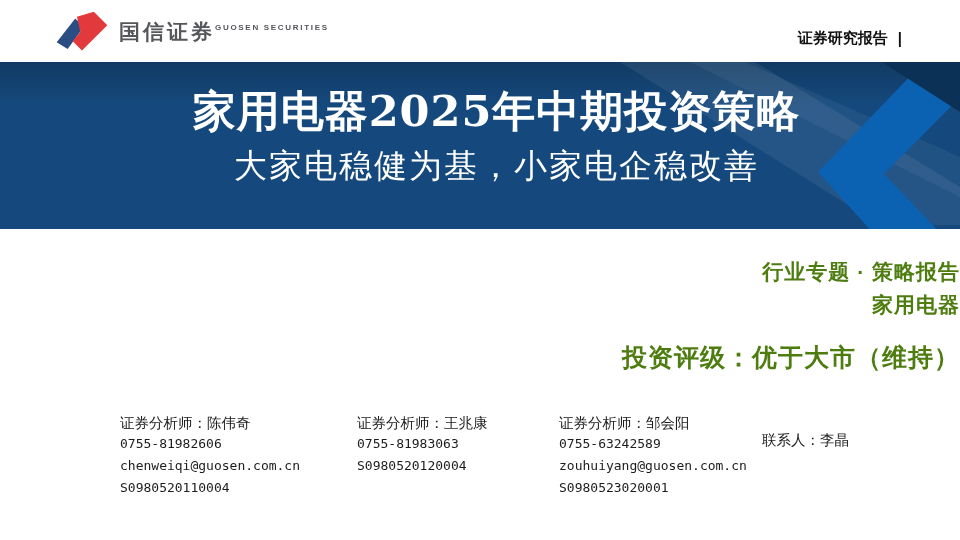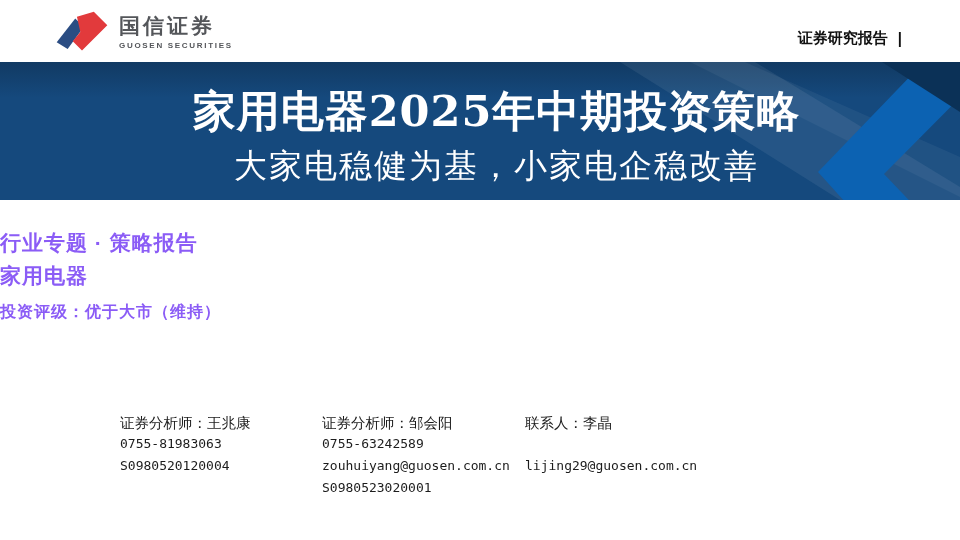--- a/index.html
+++ b/index.html
@@ -17,42 +17,42 @@
     position: relative;
     height: 62px;
     background: #ffffff;
   }
   .brand {
     position: absolute;
     left: 55px; top: 9px;
     display: flex; align-items: center; gap: 10px;
   }
   .brand-mark { width: 54px; height: 46px; }
-  .brand-text { display: flex; flex-direction: column; justify-content: space-between; }
+  .brand-text { display: flex; justify-content: space-between; }
   .brand-cn {
     font-size: 21px; font-weight: bold; color: #54565a;
     letter-spacing: 3px; line-height: 1.15;
   }
   .brand-en {
     font-size: 8px; font-weight: bold; color: #54565a;
     letter-spacing: 1.7px; margin-top: 3px;
   }
   .header-right {
     position: absolute;
     right: 58px; top: 29px;
     font-size: 15px; font-weight: bold; color: #111111;
     display: flex; gap: 10px;
     white-space: nowrap;
   }
   .header-right .sep { font-weight: bold; color: #111111; transform: scaleY(1.15); }
 
   
   .banner {
     position: relative;
-    height: 138px;
+    height: 167px;
     background: linear-gradient(180deg, #113a63 0%, #15497d 26%, #15497d 100%);
     overflow: hidden;
     padding-left: 33px;
   }
   .decor { position: absolute; inset: 0; }
   .decor-band-1 {
     background: rgba(255,255,255,0.07);
     clip-path: polygon(620px 0px, 755px 0px, 960px 125px, 960px 163px, 880px 163px);
   }
   .decor-band-2 {
@@ -83,38 +83,38 @@
     margin-top: 6px;
     text-align: center;
     font-weight: normal;
     font-size: 33px;
     color: #ffffff;
     letter-spacing: 2px;
   }
 
   
   .meta {
-    text-align: left;
-    color: #8b5cf6;
+    text-align: right;
+    color: #4d7c0f;
     font-weight: bold;
   }
   .meta-series   { margin-top: 29px; font-size: 21px; letter-spacing: 1px; }
   .meta-industry { margin-top: 5px; font-size: 21px; letter-spacing: 1px; }
-  .meta-rating   { margin-top: 12px; font-size: 16px; letter-spacing: 1px; }
+  .meta-rating   { margin-top: 22px; font-size: 25px; letter-spacing: 1px; }
 
   
   .analysts {
     position: absolute;
     left: 120px; right: 20px; top: 414px;
     display: flex;
   }
   .analyst-col { width: 203px; }
-  .analyst-col.c2 { width: 202px; }
+  .analyst-col.c2 { width: 202px; margin-left: 34px; }
   .analyst-col.c3 { width: 203px; }
-  .analyst-col.c4 { flex: 1; }
+  .analyst-col.c4 { flex: 1; margin-top: 17px; }
   .a-line {
     height: 22px;
     font-size: 14px;
     color: #1c1c1c;
     white-space: nowrap;
   }
   .a-role { font-size: 14.5px; }
   .a-mono { font-family: "DejaVu Sans Mono", monospace; font-size: 13px; }
 </style>
 </head>
@@ -146,30 +146,35 @@
   <div class="banner-subtitle">大家电稳健为基，小家电企稳改善</div>
 </div>
 
 <div class="meta">
   <div class="meta-series">行业专题 · 策略报告</div>
   <div class="meta-industry">家用电器</div>
   <div class="meta-rating">投资评级：优于大市（维持）</div>
 </div>
 
 <div class="analysts">
+  <div class="analyst-col c1">
+    <div class="a-line a-role">证券分析师：陈伟奇</div>
+    <div class="a-line a-mono">0755-81982606</div>
+    <div class="a-line a-mono">chenweiqi@guosen.com.cn</div>
+    <div class="a-line a-mono">S0980520110004</div>
+  </div>
   <div class="analyst-col c2">
     <div class="a-line a-role">证券分析师：王兆康</div>
     <div class="a-line a-mono">0755-81983063</div>
     <div class="a-line a-mono">S0980520120004</div>
   </div>
   <div class="analyst-col c3">
     <div class="a-line a-role">证券分析师：邹会阳</div>
     <div class="a-line a-mono">0755-63242589</div>
     <div class="a-line a-mono">zouhuiyang@guosen.com.cn</div>
     <div class="a-line a-mono">S0980523020001</div>
   </div>
   <div class="analyst-col c4">
     <div class="a-line a-role">联系人：李晶</div>
     <div class="a-line a-mono"></div>
-    <div class="a-line a-mono">lijing29@guosen.com.cn</div>
     <div class="a-line a-mono"></div>
   </div>
 </div>
 
 </body></html>

